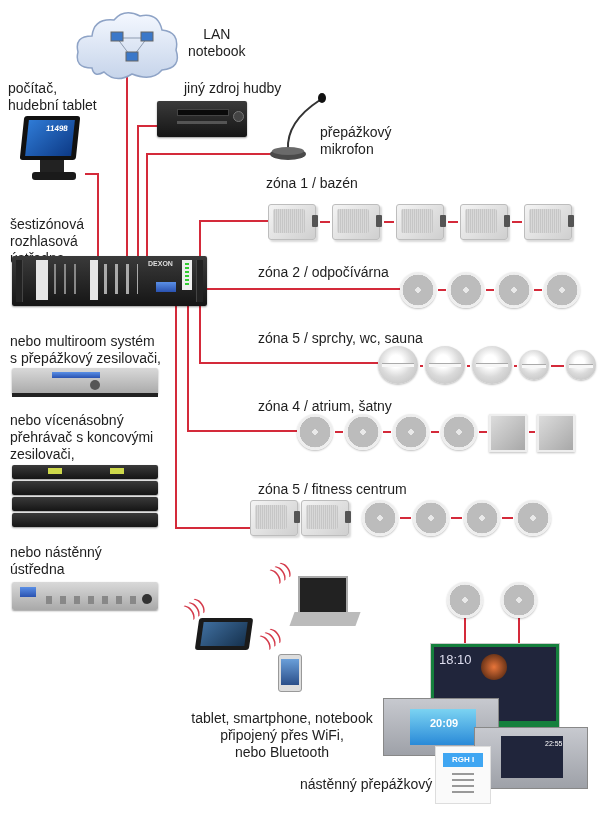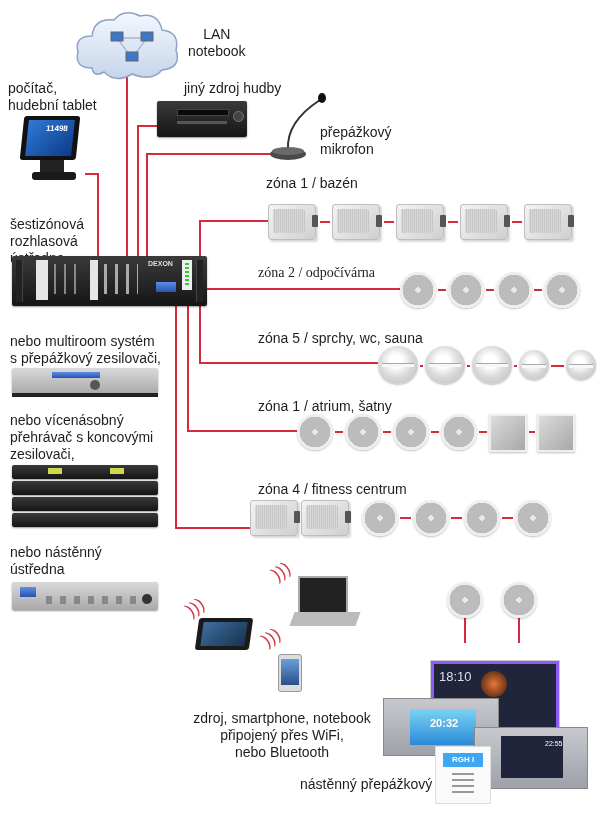--- a/index.html
+++ b/index.html
@@ -147,51 +147,51 @@
       <span class="clip"></span>
     </div>
     <div style="position: absolute; height: 2px; background: rgb(212, 42, 58); top: 221px; left: 448px; width: 10px;"></div>
     <div class="spk-box" style="top: 204px; left: 460px;">
       <span class="clip"></span>
     </div>
     <div style="position: absolute; height: 2px; background: rgb(212, 42, 58); top: 221px; left: 512px; width: 10px;"></div>
     <div class="spk-box" style="top: 204px; left: 524px;">
       <span class="clip"></span>
     </div>
-    <div class="lbl" style="left: 258px; top: 264px; font-family: Liberation Serif, serif;">zóna 2 / odpočívárna</div>
+    <div class="lbl" style="left: 258px; top: 264px;">zóna 2 / odpočívárna</div>
     <div class="spk-ceil" style="width: 36px; height: 36px; top: 272px; left: 400px;"></div>
     <div style="position: absolute; height: 2px; background: rgb(212, 42, 58); top: 289px; left: 438px; width: 8px;"></div>
     <div class="spk-ceil" style="width: 36px; height: 36px; top: 272px; left: 448px;"></div>
     <div style="position: absolute; height: 2px; background: rgb(212, 42, 58); top: 289px; left: 486px; width: 8px;"></div>
     <div class="spk-ceil" style="width: 36px; height: 36px; top: 272px; left: 496px;"></div>
     <div style="position: absolute; height: 2px; background: rgb(212, 42, 58); top: 289px; left: 534px; width: 8px;"></div>
     <div class="spk-ceil" style="width: 36px; height: 36px; top: 272px; left: 544px;"></div>
     <div class="lbl" style="left: 258px; top: 330px;">zóna 5 / sprchy, wc, sauna</div>
     <div class="spk-marine" style="width: 40px; height: 38px; top: 346px; left: 378px;"></div>
     <div style="position: absolute; height: 2px; background: rgb(212, 42, 58); top: 365px; left: 420px; width: 3px;"></div>
     <div class="spk-marine" style="width: 40px; height: 38px; top: 346px; left: 425px;"></div>
     <div style="position: absolute; height: 2px; background: rgb(212, 42, 58); top: 365px; left: 467px; width: 3px;"></div>
     <div class="spk-marine" style="width: 40px; height: 38px; top: 346px; left: 472px;"></div>
     <div style="position: absolute; height: 2px; background: rgb(212, 42, 58); top: 365px; left: 514px; width: 3px;"></div>
     <div class="spk-marine" style="width: 30px; height: 30px; top: 350px; left: 519px;"></div>
     <div style="position: absolute; height: 2px; background: rgb(212, 42, 58); top: 365px; left: 551px; width: 13px;"></div>
     <div class="spk-marine" style="width: 30px; height: 30px; top: 350px; left: 566px;"></div>
-    <div class="lbl" style="left: 258px; top: 398px;">zóna 1 / atrium, šatny</div>
+    <div class="lbl" style="left: 258px; top: 398px;">zóna 4 / atrium, šatny</div>
     <div class="spk-ceil" style="width: 36px; height: 36px; top: 414px; left: 297px;"></div>
     <div style="position: absolute; height: 2px; background: rgb(212, 42, 58); top: 431px; left: 335px; width: 8px;"></div>
     <div class="spk-ceil" style="width: 36px; height: 36px; top: 414px; left: 345px;"></div>
     <div style="position: absolute; height: 2px; background: rgb(212, 42, 58); top: 431px; left: 383px; width: 8px;"></div>
     <div class="spk-ceil" style="width: 36px; height: 36px; top: 414px; left: 393px;"></div>
     <div style="position: absolute; height: 2px; background: rgb(212, 42, 58); top: 431px; left: 431px; width: 8px;"></div>
     <div class="spk-ceil" style="width: 36px; height: 36px; top: 414px; left: 441px;"></div>
     <div style="position: absolute; height: 2px; background: rgb(212, 42, 58); top: 431px; left: 479px; width: 8px;"></div>
     <div class="spk-square" style="top: 414px; left: 489px;"></div>
     <div style="position: absolute; height: 2px; background: rgb(212, 42, 58); top: 431px; left: 529px; width: 6px;"></div>
     <div class="spk-square" style="top: 414px; left: 537px;"></div>
-    <div class="lbl" style="left: 258px; top: 481px;">zóna 4 / fitness centrum</div>
+    <div class="lbl" style="left: 258px; top: 481px;">zóna 5 / fitness centrum</div>
     <div class="spk-box" style="top: 500px; left: 250px;">
       <span class="clip"></span>
     </div>
     <div style="position: absolute; height: 2px; background: rgb(212, 42, 58); top: 517px; left: 302px;"></div>
     <div class="spk-box" style="top: 500px; left: 301px;">
       <span class="clip"></span>
     </div>
     <div style="position: absolute; height: 2px; background: rgb(212, 42, 58); top: 517px; left: 353px;"></div>
     <div class="spk-ceil" style="width: 36px; height: 36px; top: 500px; left: 362px;"></div>
     <div style="position: absolute; height: 2px; background: rgb(212, 42, 58); top: 517px; left: 400px; width: 11px;"></div>
@@ -208,34 +208,34 @@
 <div class="dev" style="left:197px;top:618px;width:54px;height:32px;background:#1a1a1a;border-radius:3px;transform:skewX(-8deg)">
   <div style="position:absolute;left:5px;top:4px;width:44px;height:24px;background:linear-gradient(135deg,#3f6e9e,#16324f)"></div>
 </div>
 <div class="dev" style="left:278px;top:654px;width:22px;height:36px;background:#ddd;border:1px solid #999;border-radius:3px">
   <div style="position:absolute;left:2px;top:4px;width:18px;height:26px;background:linear-gradient(#6a9fd9,#2b4f8a)"></div>
 </div>
 <div class="dev" style="left:292px;top:576px;width:66px;height:54px">
   <div style="position:absolute;left:6px;top:0;width:46px;height:34px;background:#222;border:2px solid #aaa"></div>
   <div style="position:absolute;left:0;top:36px;width:66px;height:14px;background:#bbb;transform:skewX(-20deg)"></div>
 </div>
-<div class="lbl center" style="left:162px;top:710px;width:240px">zdroj, smartphone, notebook
+<div class="lbl center" style="left:162px;top:710px;width:240px">tablet, smartphone, notebook
 připojený přes WiFi,
 nebo Bluetooth</div>
 
 <div class="spk-ceil" style="left:447px;top:582px;width:36px;height:36px"></div>
 <div class="spk-ceil" style="left:501px;top:582px;width:36px;height:36px"></div>
-<div class="dev" style="left:430px;top:660px;width:128px;height:86px;background:#8b5cf6;border:1px solid #ccc">
+<div class="dev" style="left:430px;top:643px;width:128px;height:86px;background:#15803d;border:1px solid #ccc">
   <div style="position:absolute;left:3px;top:3px;width:122px;height:74px;background:#20253b"></div>
   <div style="position:absolute;left:8px;top:8px;font:13px 'Liberation Sans',sans-serif;color:#dde">18:10</div>
   <div style="position:absolute;left:50px;top:10px;width:26px;height:26px;border-radius:50%;background:radial-gradient(#e8753a,#3a1a0a)"></div>
 </div>
 <div class="dev" style="left:383px;top:698px;width:114px;height:56px;background:linear-gradient(#c7c9cf,#9ea1a8);border:1px solid #888">
   <div style="position:absolute;left:26px;top:10px;width:66px;height:36px;background:linear-gradient(#7bd3f2,#2a8ad8)"></div>
-  <div style="position:absolute;left:46px;top:18px;font:bold 11px 'Liberation Sans',sans-serif;color:#fff">20:32</div>
+  <div style="position:absolute;left:46px;top:18px;font:bold 11px 'Liberation Sans',sans-serif;color:#fff">20:09</div>
 </div>
 <div class="dev" style="left:474px;top:727px;width:112px;height:60px;background:linear-gradient(#c7c9cf,#9ea1a8);border:1px solid #888">
   <div style="position:absolute;left:26px;top:8px;width:62px;height:42px;background:#20253b"></div>
   <div style="position:absolute;left:70px;top:12px;font:7px 'Liberation Sans',sans-serif;color:#fff">22:55</div>
 </div>
 <div class="dev" style="left:435px;top:746px;width:54px;height:56px;background:#fafafa;border:1px solid #ddd">
   <div style="position:absolute;left:7px;top:6px;width:40px;height:14px;background:#3fa6f2;font:bold 8px 'Liberation Sans',sans-serif;color:#fff;text-align:center;line-height:14px">RGH I</div>
   <div style="position:absolute;left:16px;top:26px;width:22px;height:20px;background:repeating-linear-gradient(#999 0 2px,transparent 2px 6px)"></div>
 </div>
 <div class="lbl" style="left:300px;top:776px">nástěnný přepážkový</div>

